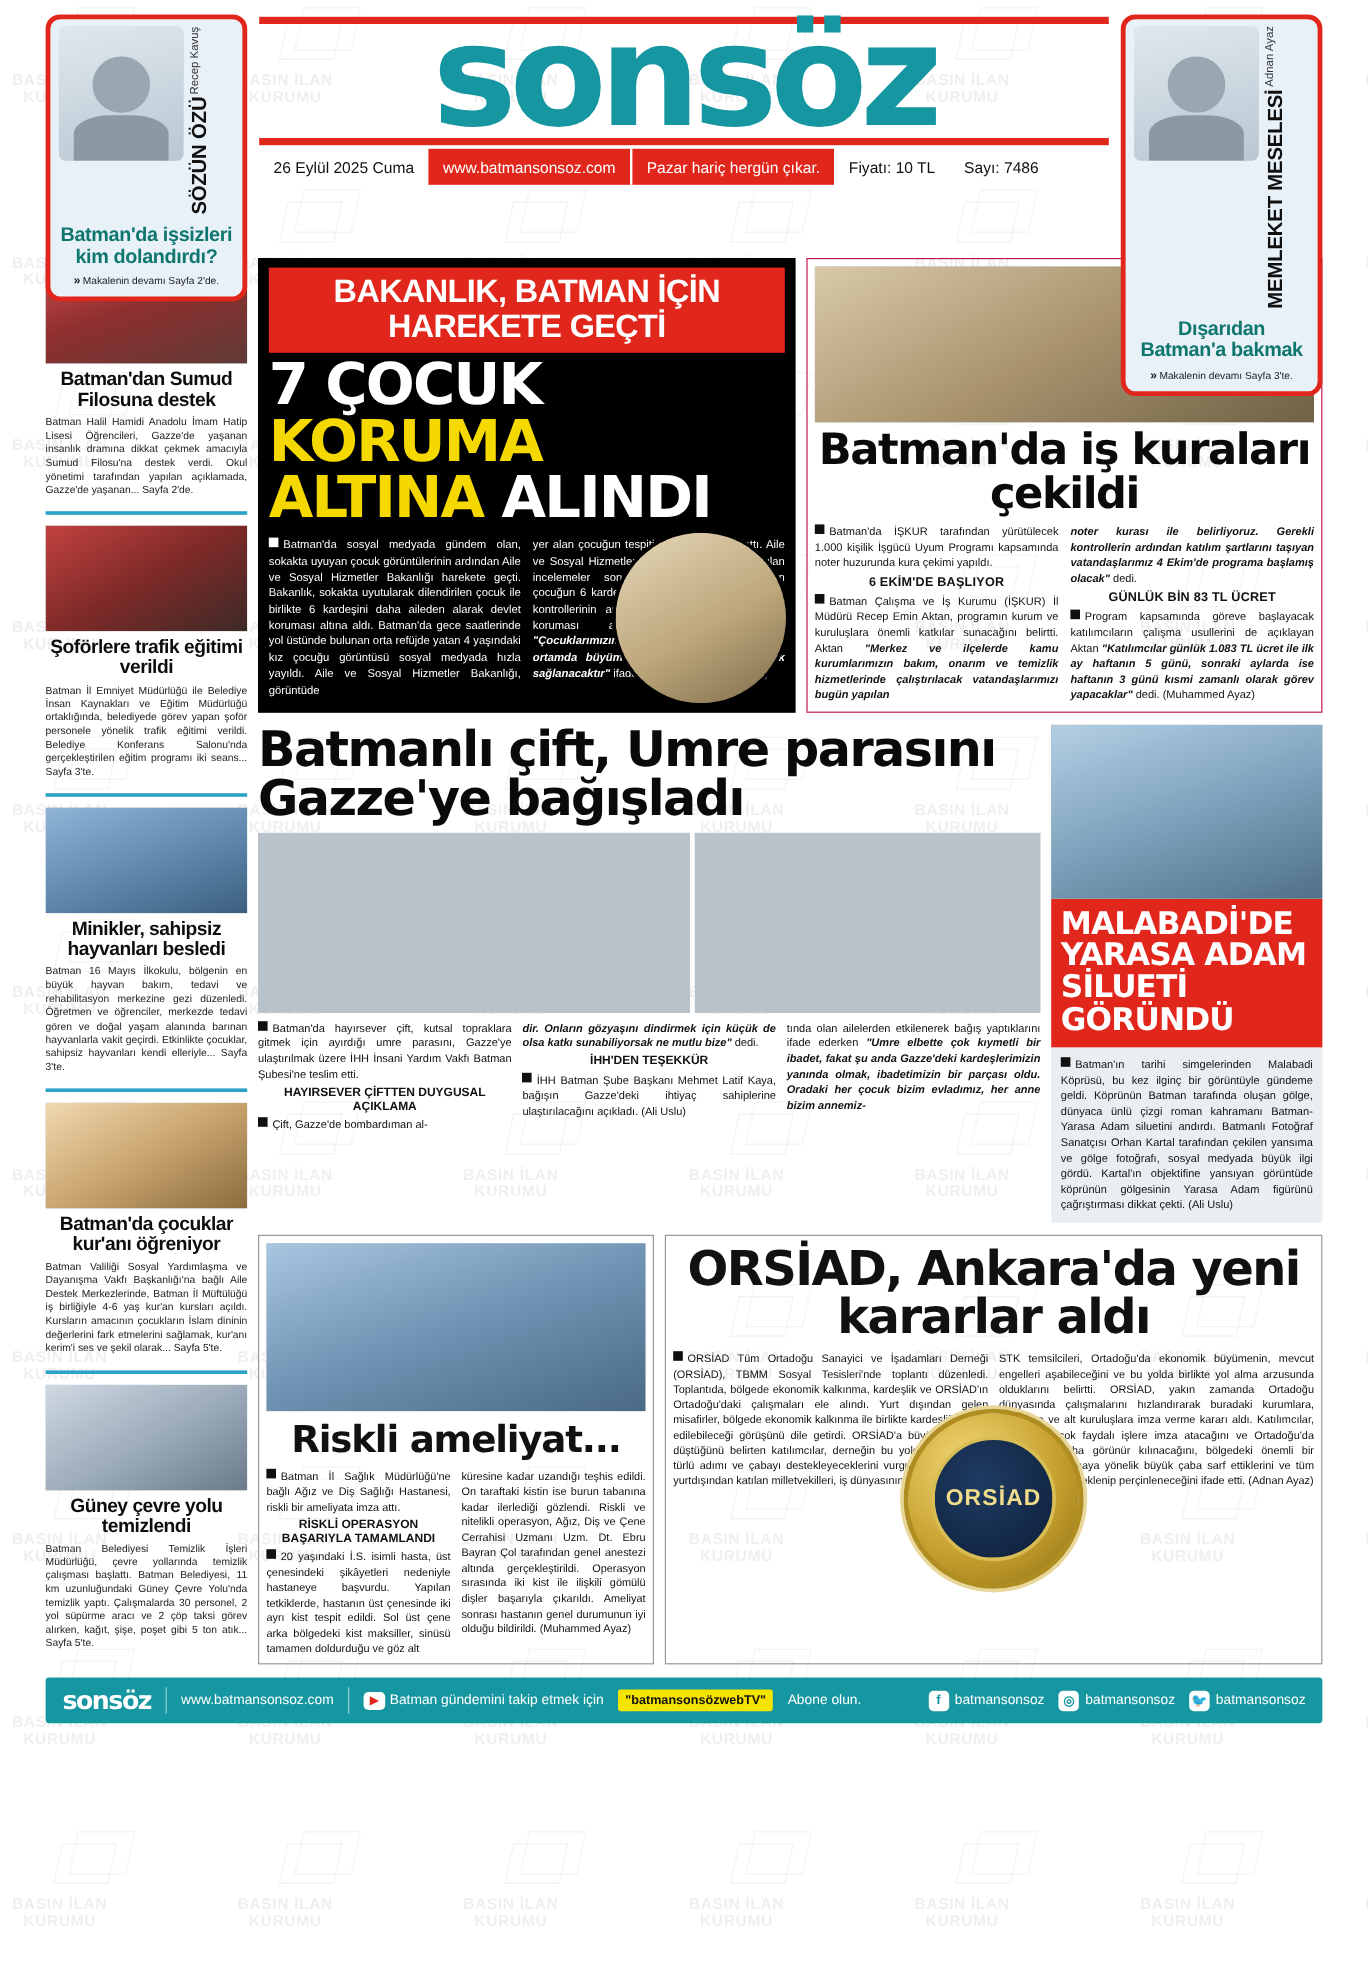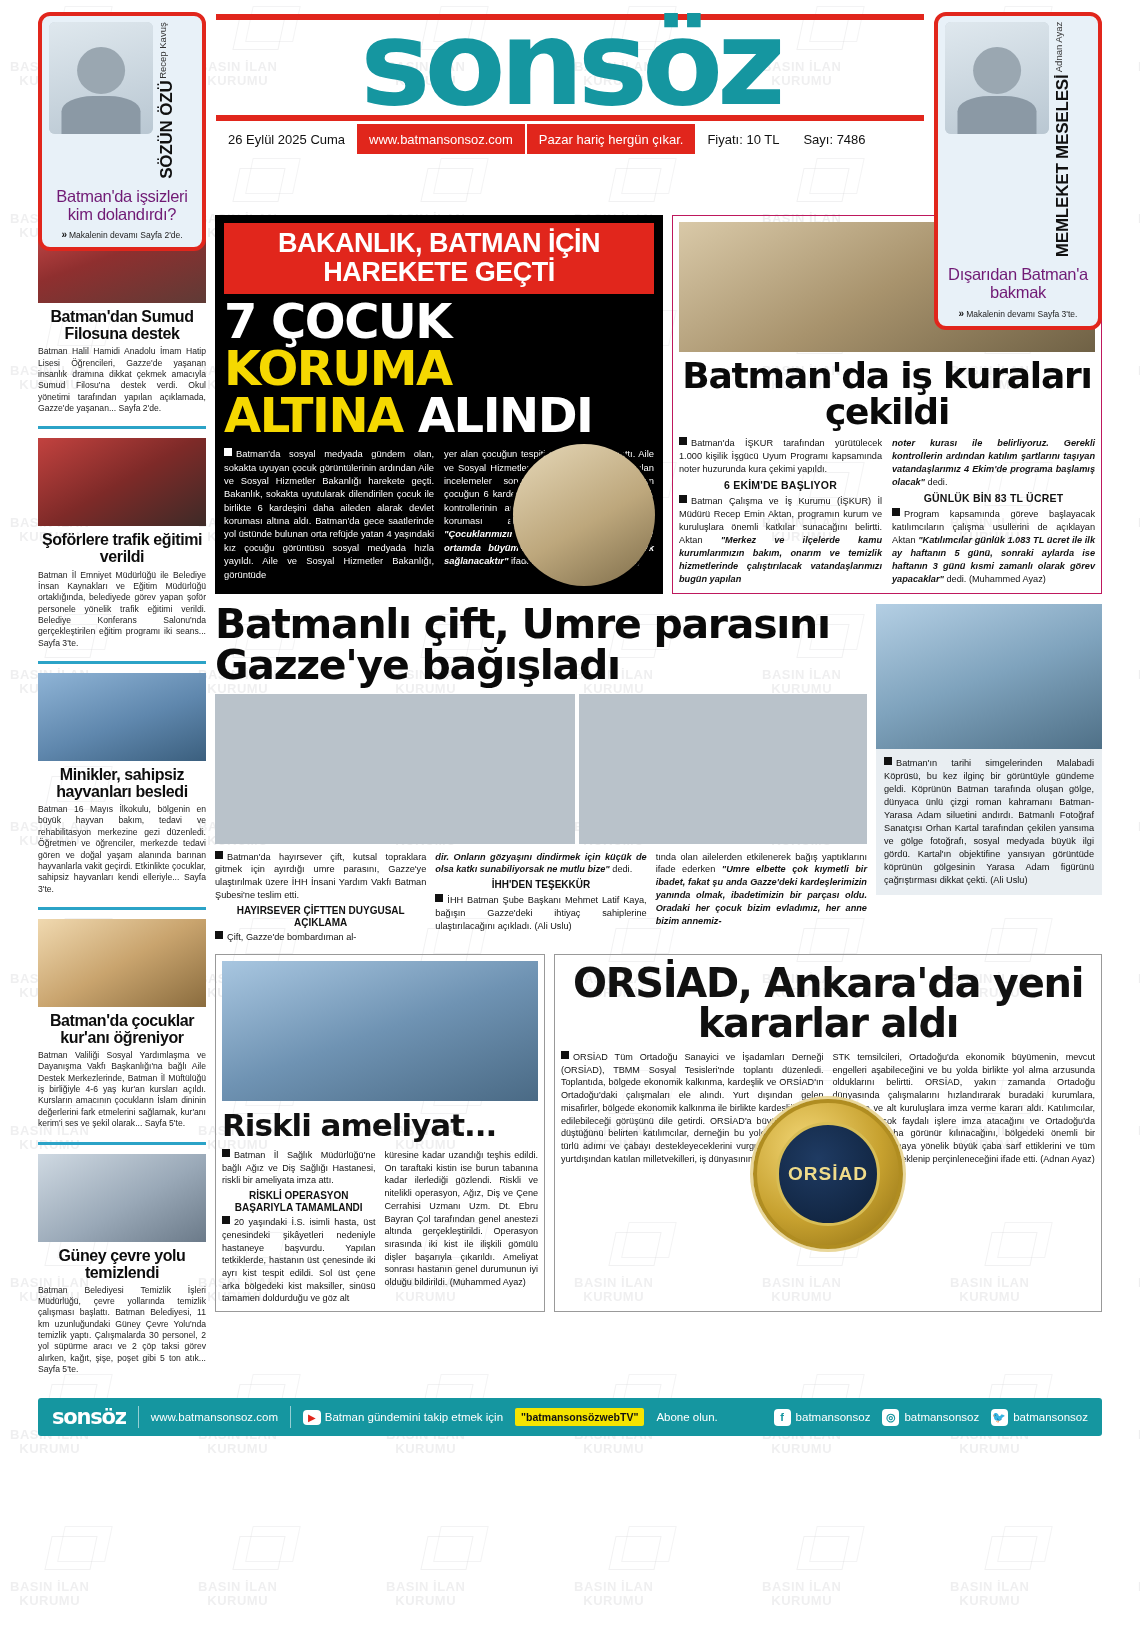--- a/index.html
+++ b/index.html
@@ -88,23 +88,23 @@
     font-size: 17px; font-weight: 800; letter-spacing: -.2px;
     color: #101010;
   }
   .colcard-vert .small {
     font-size: 9.5px; color: #333; font-weight: 400;
   }
   .colcard h3 {
     text-align: center;
     font-size: 16.5px;
     line-height: 1.08;
-    font-weight: 400;
+    font-weight: 700;
     margin-top: 7px;
-    color: #701a75;
+    color: #0f766e;
     letter-spacing: -.3px;
   }
   .colcard .more {
     margin-top: 6px;
     font-size: 8.5px;
     color: #222;
     text-align: center;
   }
   .colcard .more b { color:#111; font-weight:700; margin-right:2px; font-size:10px;}
 
@@ -229,21 +229,21 @@
     font-family:"DejaVu Sans", sans-serif;
   }
   .mal-body { background:#e9eef2; padding:8px; font-size:9.2px; line-height:1.42; text-align:justify;}
 
   
   .bot { display:flex; gap:9px; margin-top:10px; }
   .bot-left { width: 330px; flex:none; border:1px solid #999; padding:6px;}
   .bot-right { flex:1; border:1px solid #999; padding:6px; }
   .bot-left .ph { width:100%; height:140px; background:#b9c2ca; overflow:hidden; position:relative;}
   .bot-left h2 {
-    text-align:left; font-size:31px; font-weight:800; letter-spacing:-1px;
+    text-align:center; font-size:31px; font-weight:800; letter-spacing:-1px;
     margin:6px 0 6px; font-family:"DejaVu Sans", sans-serif;
   }
   .bot-left .cols { display:flex; gap:9px; }
   .bot-left .cols .c { flex:1; font-size:9.1px; line-height:1.4; text-align:justify;}
   .bot-right h2 {
     text-align:center; font-size:40px; line-height:1.0; font-weight:800;
     letter-spacing:-1.3px; margin:2px 0 8px; font-family:"DejaVu Sans", sans-serif;
   }
   .bot-right .cols { display:flex; gap:9px; position:relative;}
   .bot-right .cols .c { flex:1; font-size:9.1px; line-height:1.4; text-align:justify;}
@@ -467,20 +467,21 @@
               <span>tında olan ailelerden etkilenerek bağış yaptıklarını ifade ederken</span>
               <em>"Umre elbette çok kıymetli bir ibadet, fakat şu anda Gazze'deki kardeşlerimizin yanında olmak, ibadetimizin bir parçası oldu. Oradaki her çocuk bizim evladımız, her anne bizim annemiz-</em>
             </div>
           </div>
         </div>
 
         <div class="mid-right">
           <div class="mal-photo">
               <div class="ph-grad8"></div>
             </div>
+          <div class="mal-title">MALABADİ'DE YARASA ADAM SİLUETİ GÖRÜNDÜ</div>
           <div class="mal-body">
             <span class="sqb"></span><span>Batman'ın tarihi simgelerinden Malabadi Köprüsü, bu kez ilginç bir görüntüyle gündeme geldi. Köprünün Batman tarafında oluşan gölge, dünyaca ünlü çizgi roman kahramanı Batman-Yarasa Adam siluetini andırdı. Batmanlı Fotoğraf Sanatçısı Orhan Kartal tarafından çekilen yansıma ve gölge fotoğrafı, sosyal medyada büyük ilgi gördü. Kartal'ın objektifine yansıyan görüntüde köprünün gölgesinin Yarasa Adam figürünü çağrıştırması dikkat çekti. (Ali Uslu)</span>
           </div>
         </div>
       </div>
 
       <div class="bot">
         <div class="bot-left">
           <div class="ph">
               <div class="ph-grad5"></div>

